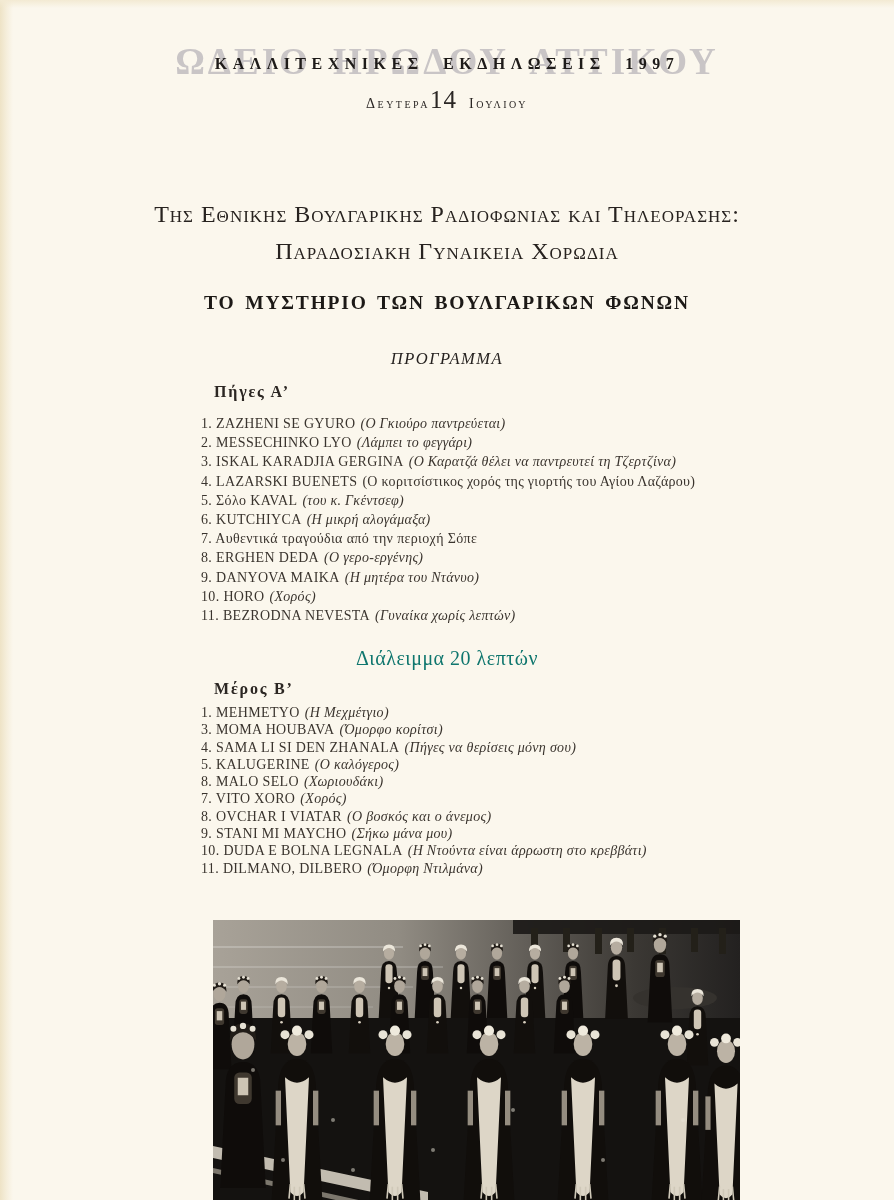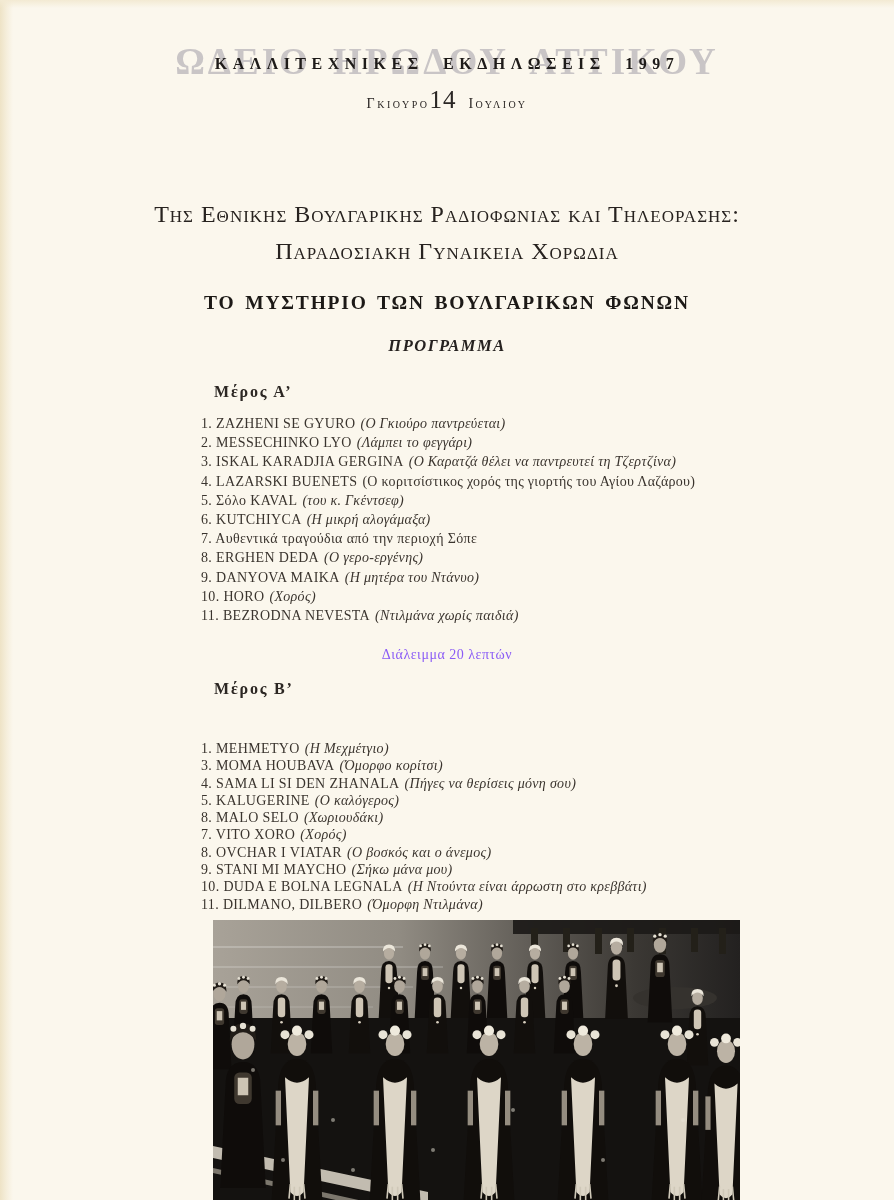--- a/index.html
+++ b/index.html
@@ -20,62 +20,62 @@
   .events-title{top:55px;font-size:16px;font-weight:700;letter-spacing:5.5px;word-spacing:10px;
     color:#1e1b19;white-space:nowrap;}
   .date-line{top:86px;font-size:14px;letter-spacing:2.5px;color:#2a2624;}
   .date-line .sc{font-variant:small-caps;}
   .date-num{font-size:25px;letter-spacing:1px;}
   .date-month{margin-left:12px;}
 
   .intro{top:196px;font-size:24px;line-height:36.5px;font-variant:small-caps;letter-spacing:1px;color:#27221f;}
   .main-title{top:292px;font-size:19.5px;font-weight:700;letter-spacing:1.8px;word-spacing:3px;color:#1c1916;}
 
-  .program-heading{top:336px;font-size:16.5px;font-weight:700;font-style:italic;letter-spacing:1.5px;text-align:center;}
+  .program-heading{top:349px;font-size:16.5px;font-weight:400;font-style:italic;letter-spacing:1.5px;text-align:center;}
   .part-label{position:absolute;left:214px;font-size:16px;font-weight:600;letter-spacing:1.8px;color:#2c2723;}
   .part-a-label{top:383px;}
   .part-b-label{top:680px;}
 
   .song-list{position:absolute;left:201px;right:40px;font-size:14px;color:var(--ink-soft);}
   .list-a{top:414px;line-height:19.2px;}
-  .list-b{top:704px;line-height:17.3px;margin-top:36px;}
+  .list-b{top:704px;line-height:17.3px;}
   .song-text{letter-spacing:.35px;}
   .song-paren{margin-left:5px;letter-spacing:.3px;}
   .song-paren.italic{font-style:italic;}
   .song-paren.upright{font-style:normal;}
 
-  .intermission{top:647px;font-size:14px;letter-spacing:.5px;color:#8b5cf6;}
+  .intermission{top:647px;font-size:20px;letter-spacing:.5px;color:#0f766e;}
 
   .photo{position:absolute;left:213px;top:920px;width:527px;height:280px;overflow:hidden;background:#131110;}
   .photo svg{display:block;}
 </style>
 </head>
 <body>
 
 <div class="page">
   <div class="edge-left"></div>
   <div class="edge-top"></div>
 
   <div class="abs watermark">ΩΔΕΙΟ ΗΡΩΔΟΥ ΑΤΤΙΚΟΥ</div>
   <div class="abs events-title">ΚΑΛΛΙΤΕΧΝΙΚΕΣ ΕΚΔΗΛΩΣΕΙΣ 1997</div>
 
   <div class="abs date-line">
-    <span class="sc">Γκιούρο</span><span class="date-num">14</span><span class="sc date-month">Ιουλιου</span>
+    <span class="sc">Δευτερα</span><span class="date-num">14</span><span class="sc date-month">Ιουλιου</span>
   </div>
 
   <div class="abs intro">
     <div>Της Εθνικης Βουλγαρικης Ραδιοφωνιας και Τηλεορασης:</div>
     <div>Παραδοσιακη Γυναικεια Χορωδια</div>
   </div>
 
   <div class="abs main-title">ΤΟ ΜΥΣΤΗΡΙΟ ΤΩΝ ΒΟΥΛΓΑΡΙΚΩΝ ΦΩΝΩΝ</div>
 
   <div class="abs program-heading">ΠΡΟΓΡΑΜΜΑ</div>
 
-  <div class="part-label part-a-label">Μέρος Α’</div>
+  <div class="part-label part-a-label">Πήγες Α’</div>
   <div class="song-list list-a">
 
       <div class="song-row"><span class="song-text">1. ZAZHENI SE GYURO</span><span class="song-paren italic">(Ο Γκιούρο παντρεύεται)</span></div>
 
       <div class="song-row"><span class="song-text">2. MESSECHINKO LYO</span><span class="song-paren italic">(Λάμπει το φεγγάρι)</span></div>
 
       <div class="song-row"><span class="song-text">3. ISKAL KARADJIA GERGINA</span><span class="song-paren italic">(Ο Καρατζά θέλει να παντρευτεί τη Τζερτζίνα)</span></div>
 
       <div class="song-row"><span class="song-text">4. LAZARSKI BUENETS</span><span class="song-paren upright">(Ο κοριτσίστικος χορός της γιορτής του Αγίου Λαζάρου)</span></div>
 
@@ -84,21 +84,21 @@
       <div class="song-row"><span class="song-text">6. KUTCHIYCA</span><span class="song-paren italic">(Η μικρή αλογάμαξα)</span></div>
 
       <div class="song-row"><span class="song-text">7. Αυθεντικά τραγούδια από την περιοχή Σόπε</span><span class="song-paren"></span></div>
 
       <div class="song-row"><span class="song-text">8. ERGHEN DEDA</span><span class="song-paren italic">(Ο γερο-εργένης)</span></div>
 
       <div class="song-row"><span class="song-text">9. DANYOVA MAIKA</span><span class="song-paren italic">(Η μητέρα του Ντάνυο)</span></div>
 
       <div class="song-row"><span class="song-text">10. HORO</span><span class="song-paren italic">(Χορός)</span></div>
 
-      <div class="song-row"><span class="song-text">11. BEZRODNA NEVESTA</span><span class="song-paren italic">(Ντιλμάνα χωρίς παιδιά)</span></div>
+      <div class="song-row"><span class="song-text">11. BEZRODNA NEVESTA</span><span class="song-paren italic">(Γυναίκα χωρίς λεπτών)</span></div>
 
     </div>
 
   <div class="abs intermission">Διάλειμμα 20 λεπτών</div>
 
   <div class="part-label part-b-label">Μέρος Β’</div>
   <div class="song-list list-b">
 
       <div class="song-row"><span class="song-text">1. MEHMETYO</span><span class="song-paren italic">(Η Μεχμέτγιο)</span></div>
 

